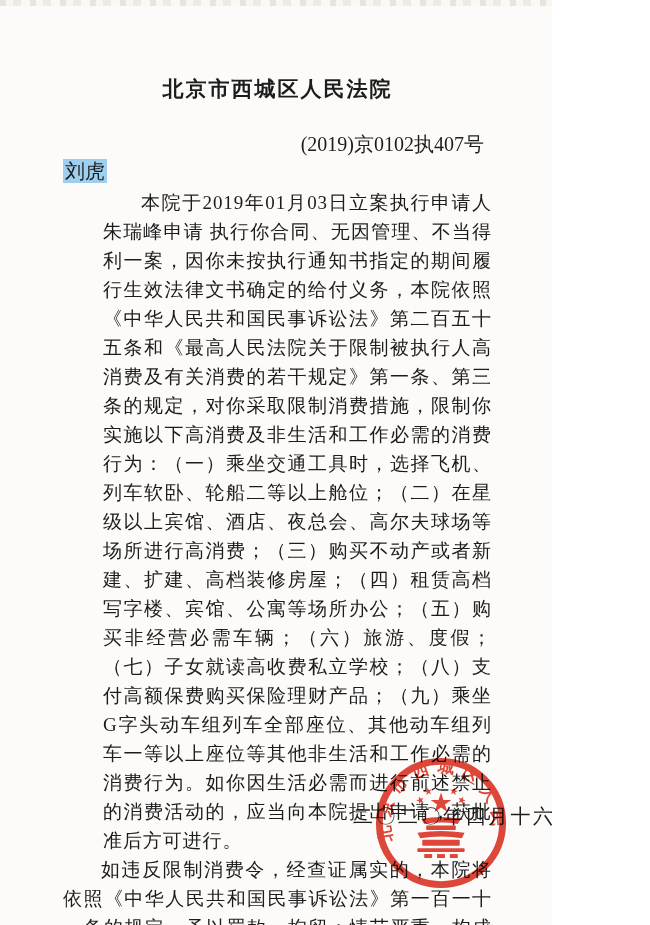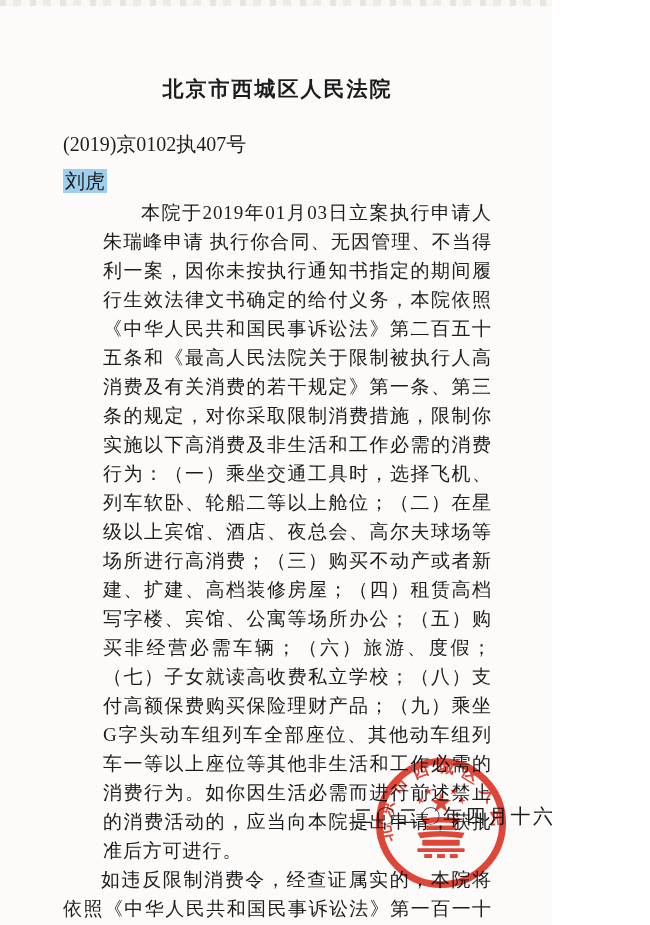--- a/index.html
+++ b/index.html
@@ -42,27 +42,27 @@
   }
   .doc-title {
     text-align: center;
     font-size: 21px;
     font-weight: 700;
     letter-spacing: 2px;
     line-height: 30px;
     margin: 9px 0 0 0;
   }
   .case-number {
+    text-align: right;
     font-size: 20px;
     line-height: 26px;
     margin-top: 27px;
     padding-right: 8px;
   }
   .addressee-line {
-    margin-top: 10px;
     font-size: 20px;
     line-height: 28px;
   }
   .addressee-highlight {
     background: #9fcfef;
     padding: 1px 2px;
   }
   .body-para {
     margin: 0;
     font-size: 19px;

